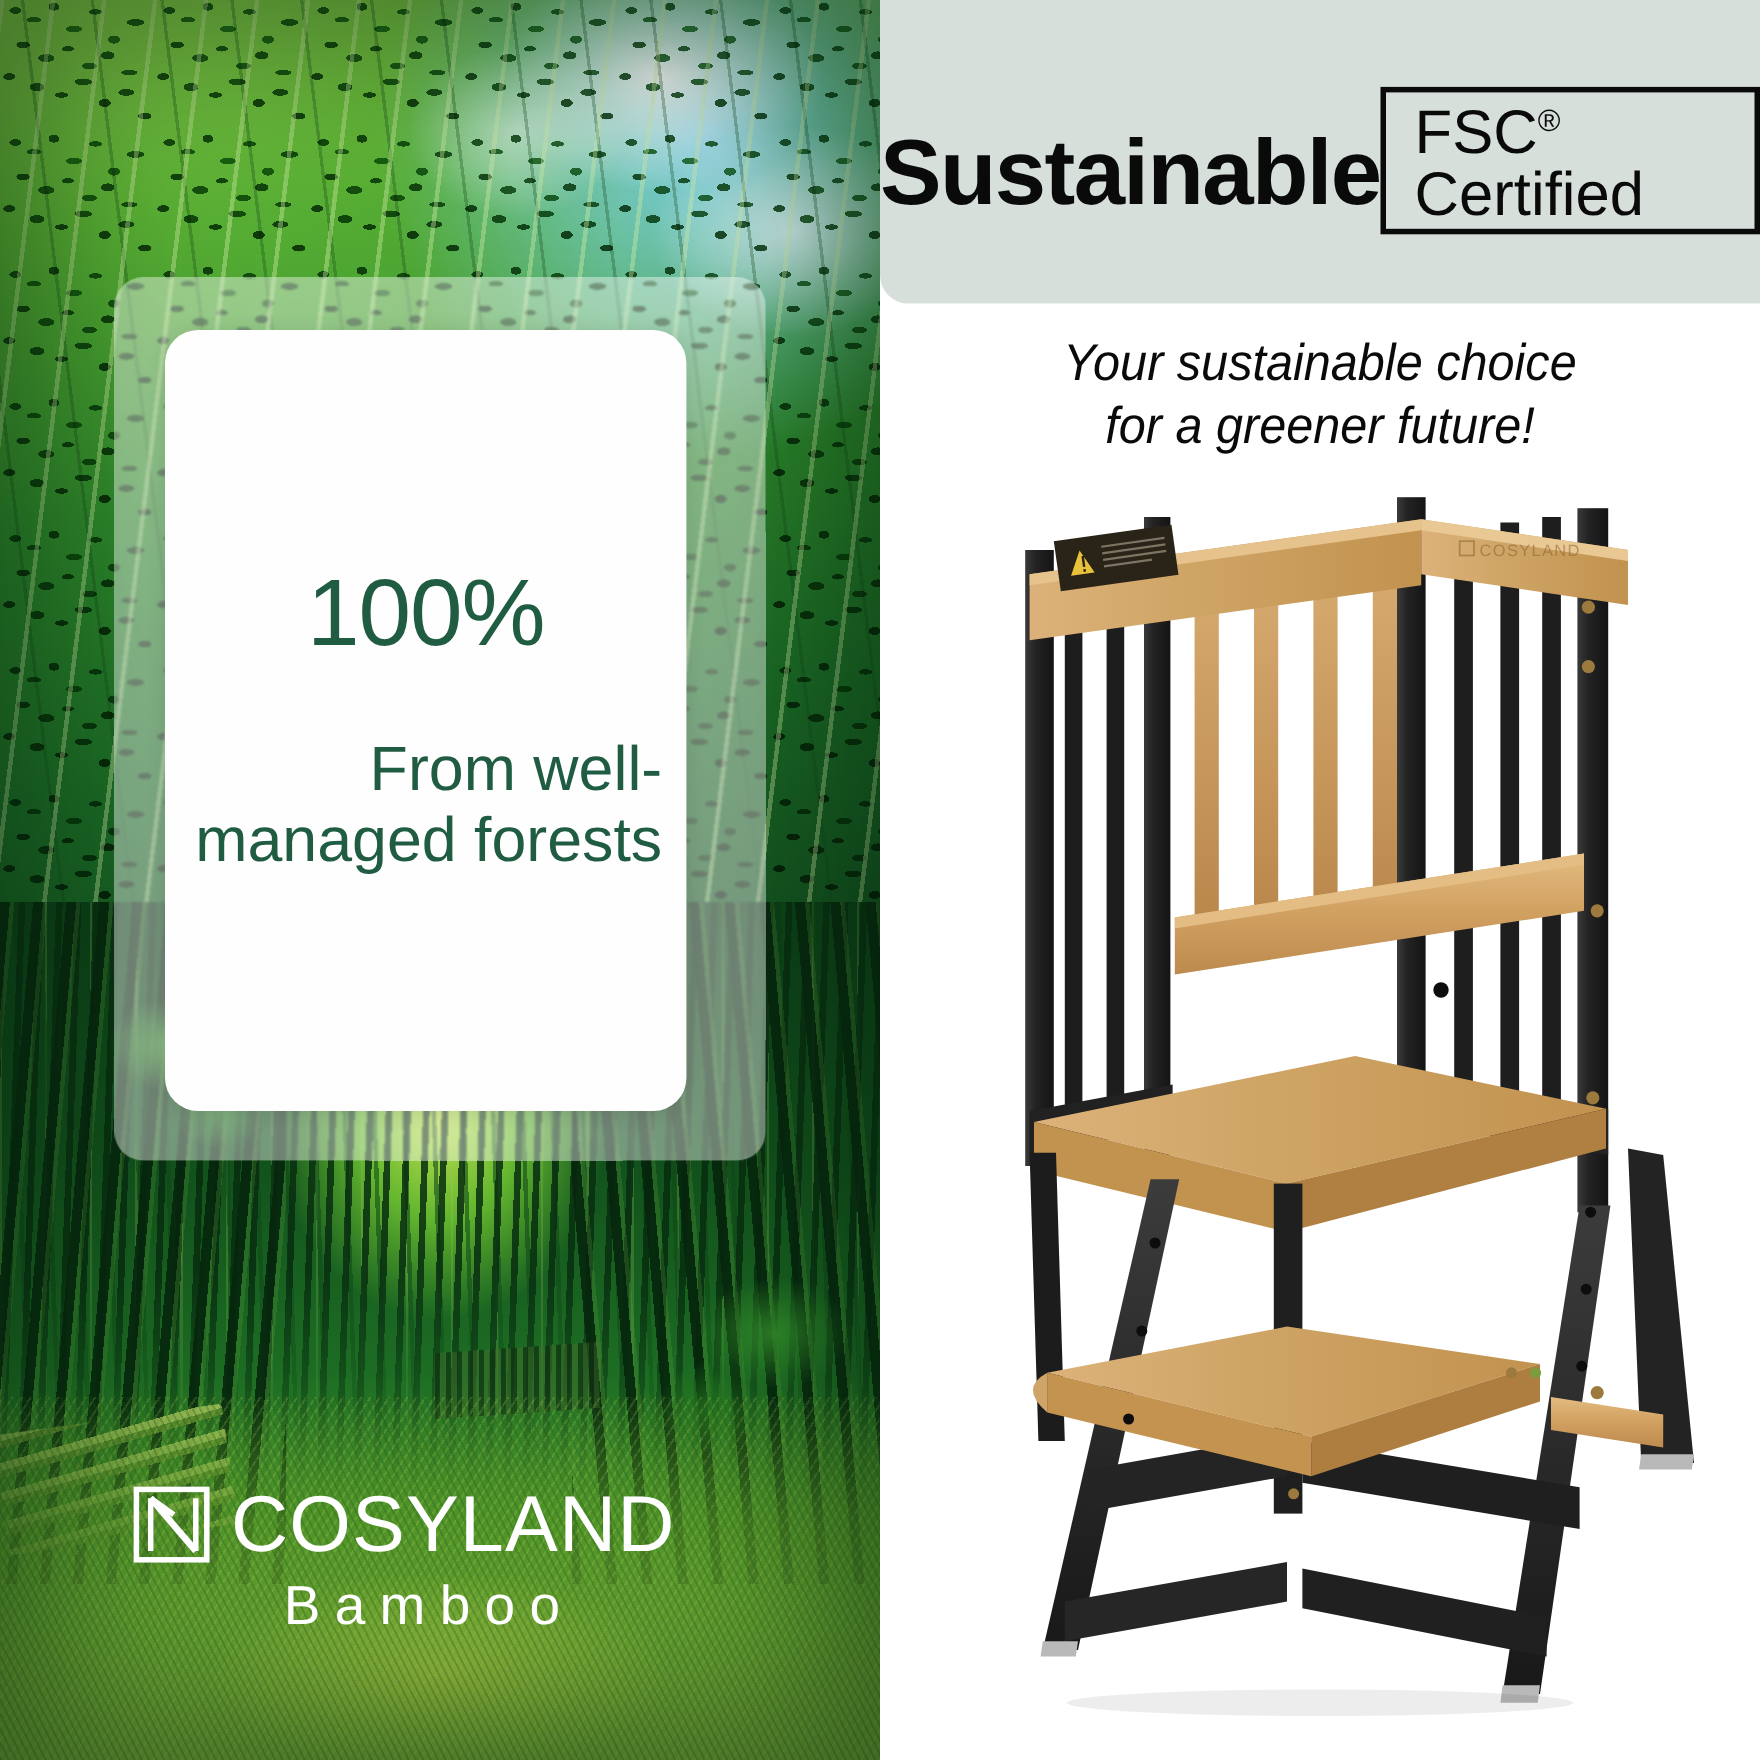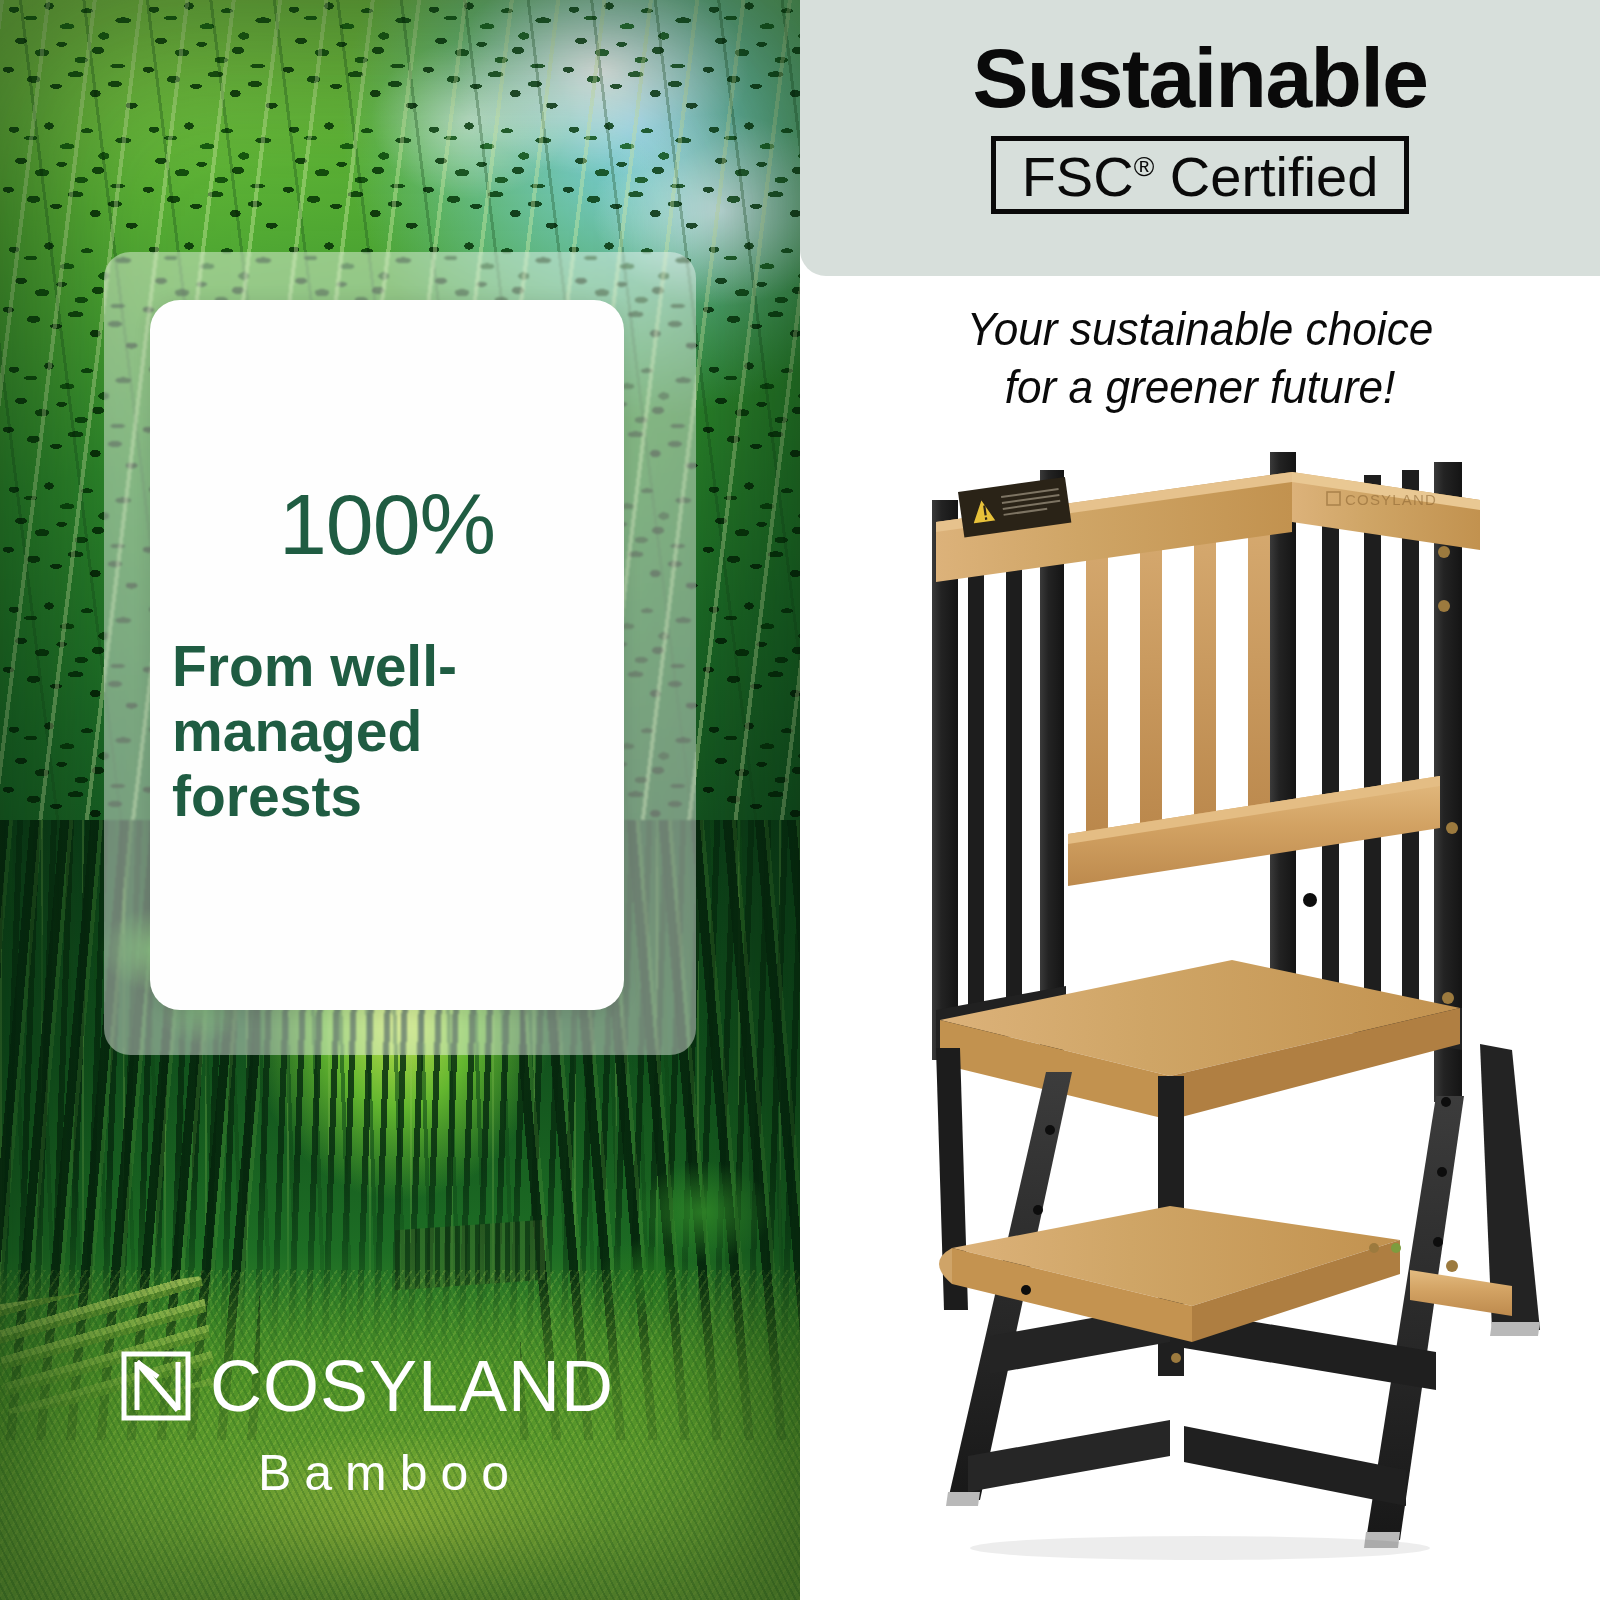--- a/index.html
+++ b/index.html
@@ -85,35 +85,35 @@
   .photo-vignette{position:absolute;inset:0;pointer-events:none;
     box-shadow:inset 0 0 160px 40px rgba(5,35,12,.55);}
 
   
   .backing{position:absolute;left:104px;top:252px;width:592px;height:803px;border-radius:26px;
     background:rgba(255,255,255,.42);backdrop-filter:blur(1px);}
   .fact-card{position:absolute;left:150px;top:300px;width:474px;height:710px;border-radius:30px;
     background:#fefefe;display:flex;flex-direction:column;align-items:center;justify-content:center;
     box-shadow:0 2px 18px rgba(0,0,0,.10);gap:27px;}
   .fact-pct{font-size:86px;font-weight:400;color:#1f5c42;line-height:1;letter-spacing:-1px;margin-bottom:40px;}
-  .fact-sub{font-size:57px;font-weight:700;color:#1f5c42;line-height:1.14;text-align:left;
+  .fact-sub{font-size:57px;font-weight:400;color:#1f5c42;line-height:1.14;text-align:right;
     width:430px;word-break:break-word;}
 
   
   .brand{position:absolute;left:120px;top:1350px;width:600px;}
   .brand-row{display:flex;align-items:center;gap:18px;}
   .brand-mark{width:72px;height:72px;flex:0 0 auto;}
   .brand-name{color:#fff;font-size:72px;letter-spacing:1px;line-height:1;font-weight:400;}
-  .brand-sub{color:#fff;font-size:50px;letter-spacing:13px;line-height:1;margin-top:26px;
+  .brand-sub{color:#fff;font-size:50px;letter-spacing:13px;line-height:1;margin-top:12px;
     text-align:center;width:540px;font-weight:400;}
 
   
   .right-panel{position:absolute;left:800px;top:0;width:800px;height:1600px;background:#fff;}
   .header-band{position:absolute;left:0;top:0;width:800px;height:276px;background:#d7dfdb;
-    border-bottom-left-radius:26px;display:flex;flex-direction:column;align-items:center;}
+    border-bottom-left-radius:26px;display:flex;flex-direction:row;align-items:center;}
   .head-title{font-size:84px;font-weight:700;color:#0a0a0a;letter-spacing:-1.5px;line-height:1;margin-top:36px;}
   .fsc-box{margin-top:16px;border:5px solid #0a0a0a;padding:8px 26px 4px;}
   .fsc-text{font-size:56px;color:#0a0a0a;line-height:1;font-weight:400;}
   .fsc-text sup{font-size:28px;vertical-align:super;}
   .tagline{position:absolute;left:0;top:300px;width:800px;text-align:center;
     font-size:47px;font-style:italic;font-weight:400;color:#0a0a0a;line-height:1.24;
     transform:scaleX(.94);transform-origin:center;}
 
   
   .product{position:absolute;left:40px;top:430px;width:720px;height:1140px;}

